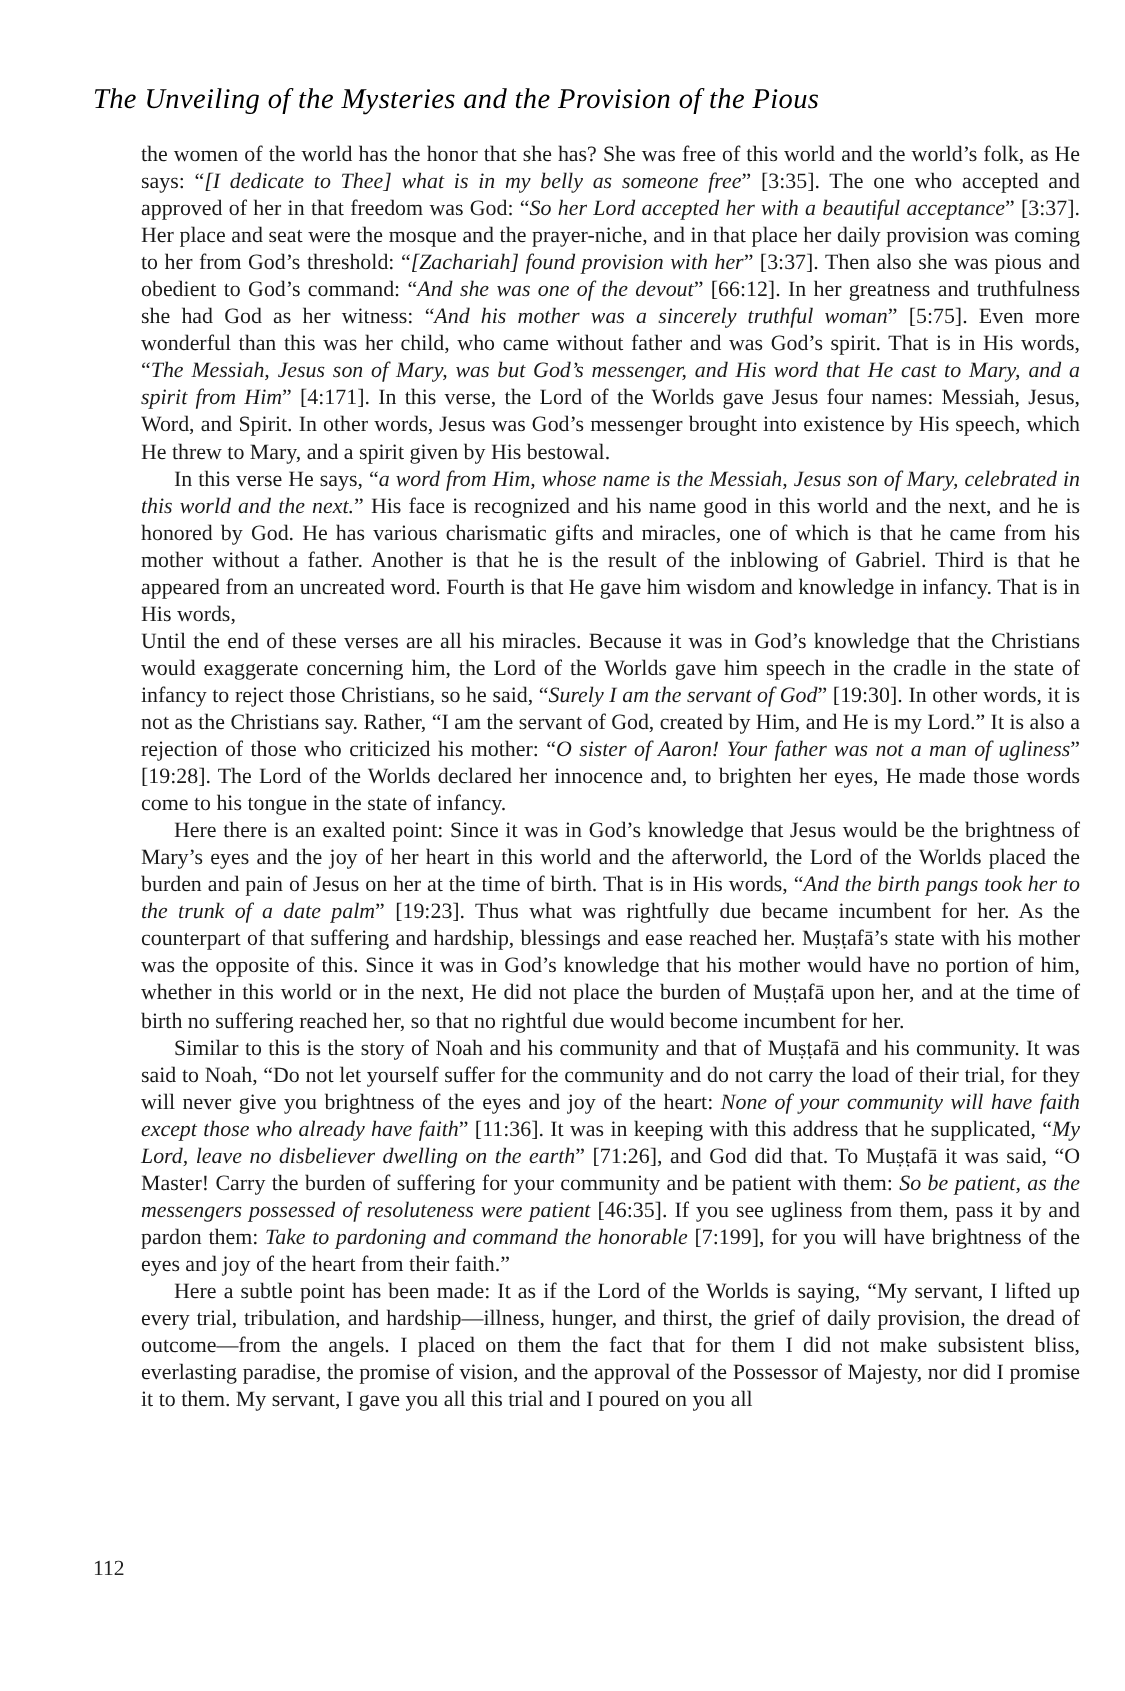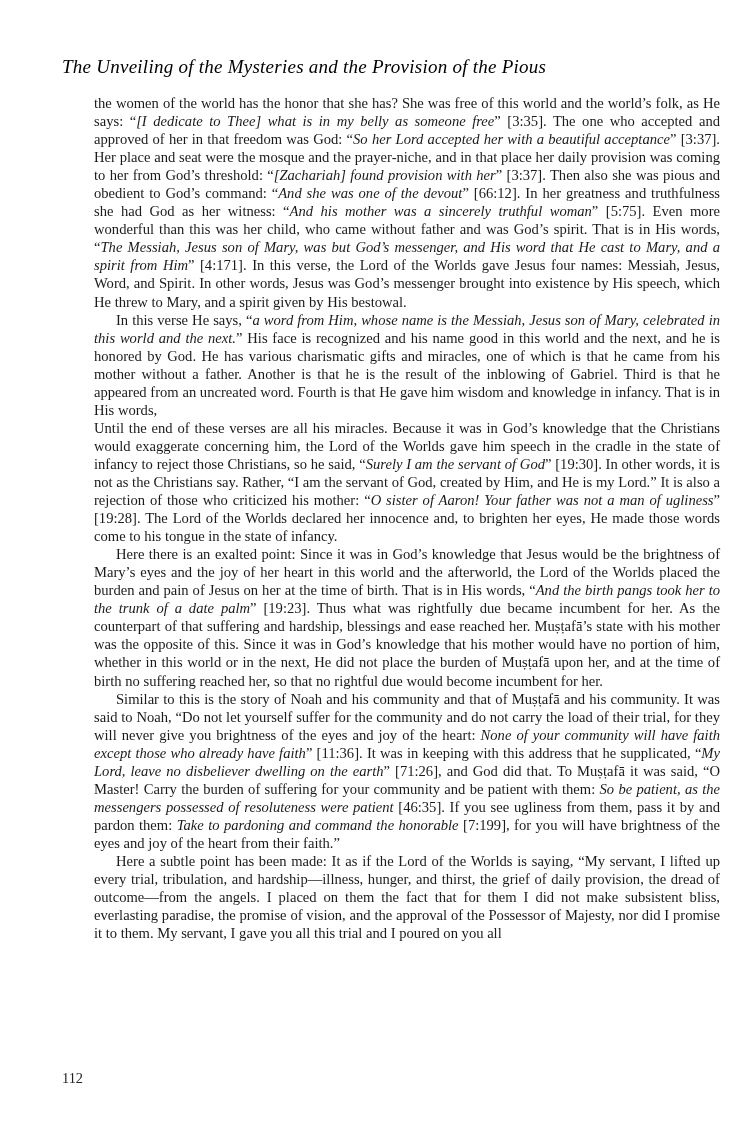--- a/index.html
+++ b/index.html
@@ -78,21 +78,20 @@
     font-weight: bold;
   }
 
   
   .folio {
     position: absolute;
     left: 62px;
     top: 1038px;
     font-size: 14.4px;
     color: #222;
-    margin-top: 32px;
   }
 
   
   .scan-tint {
     position: absolute;
     inset: 0;
     pointer-events: none;
     background: rgba(252, 252, 252, 0.0);
   }
 </style>

